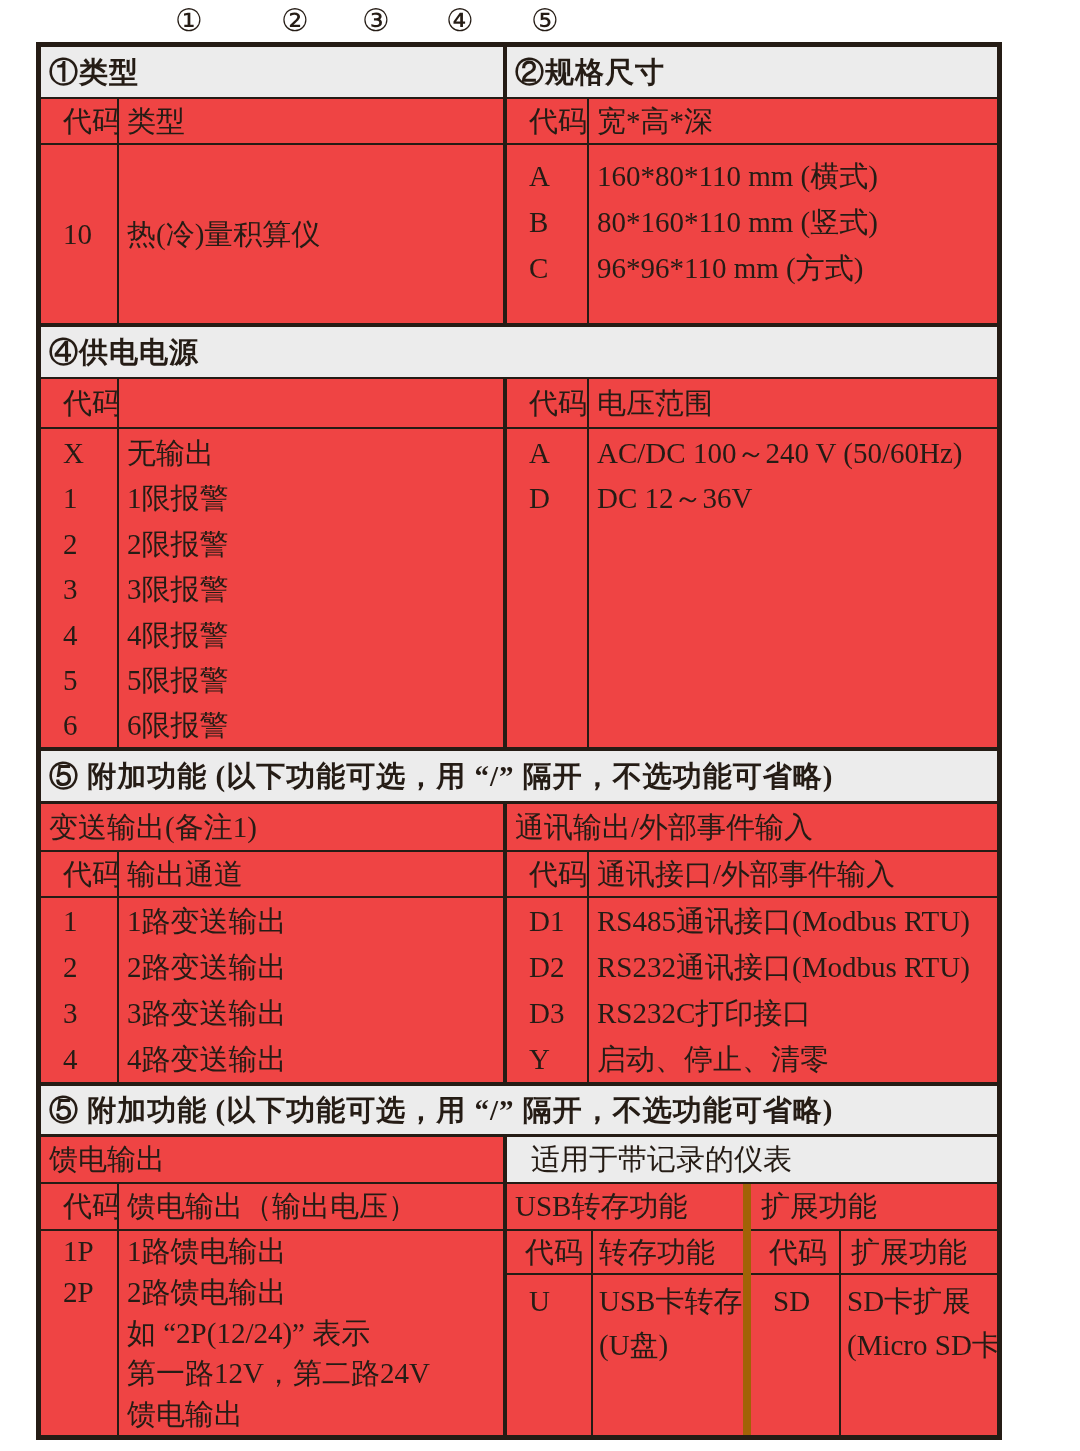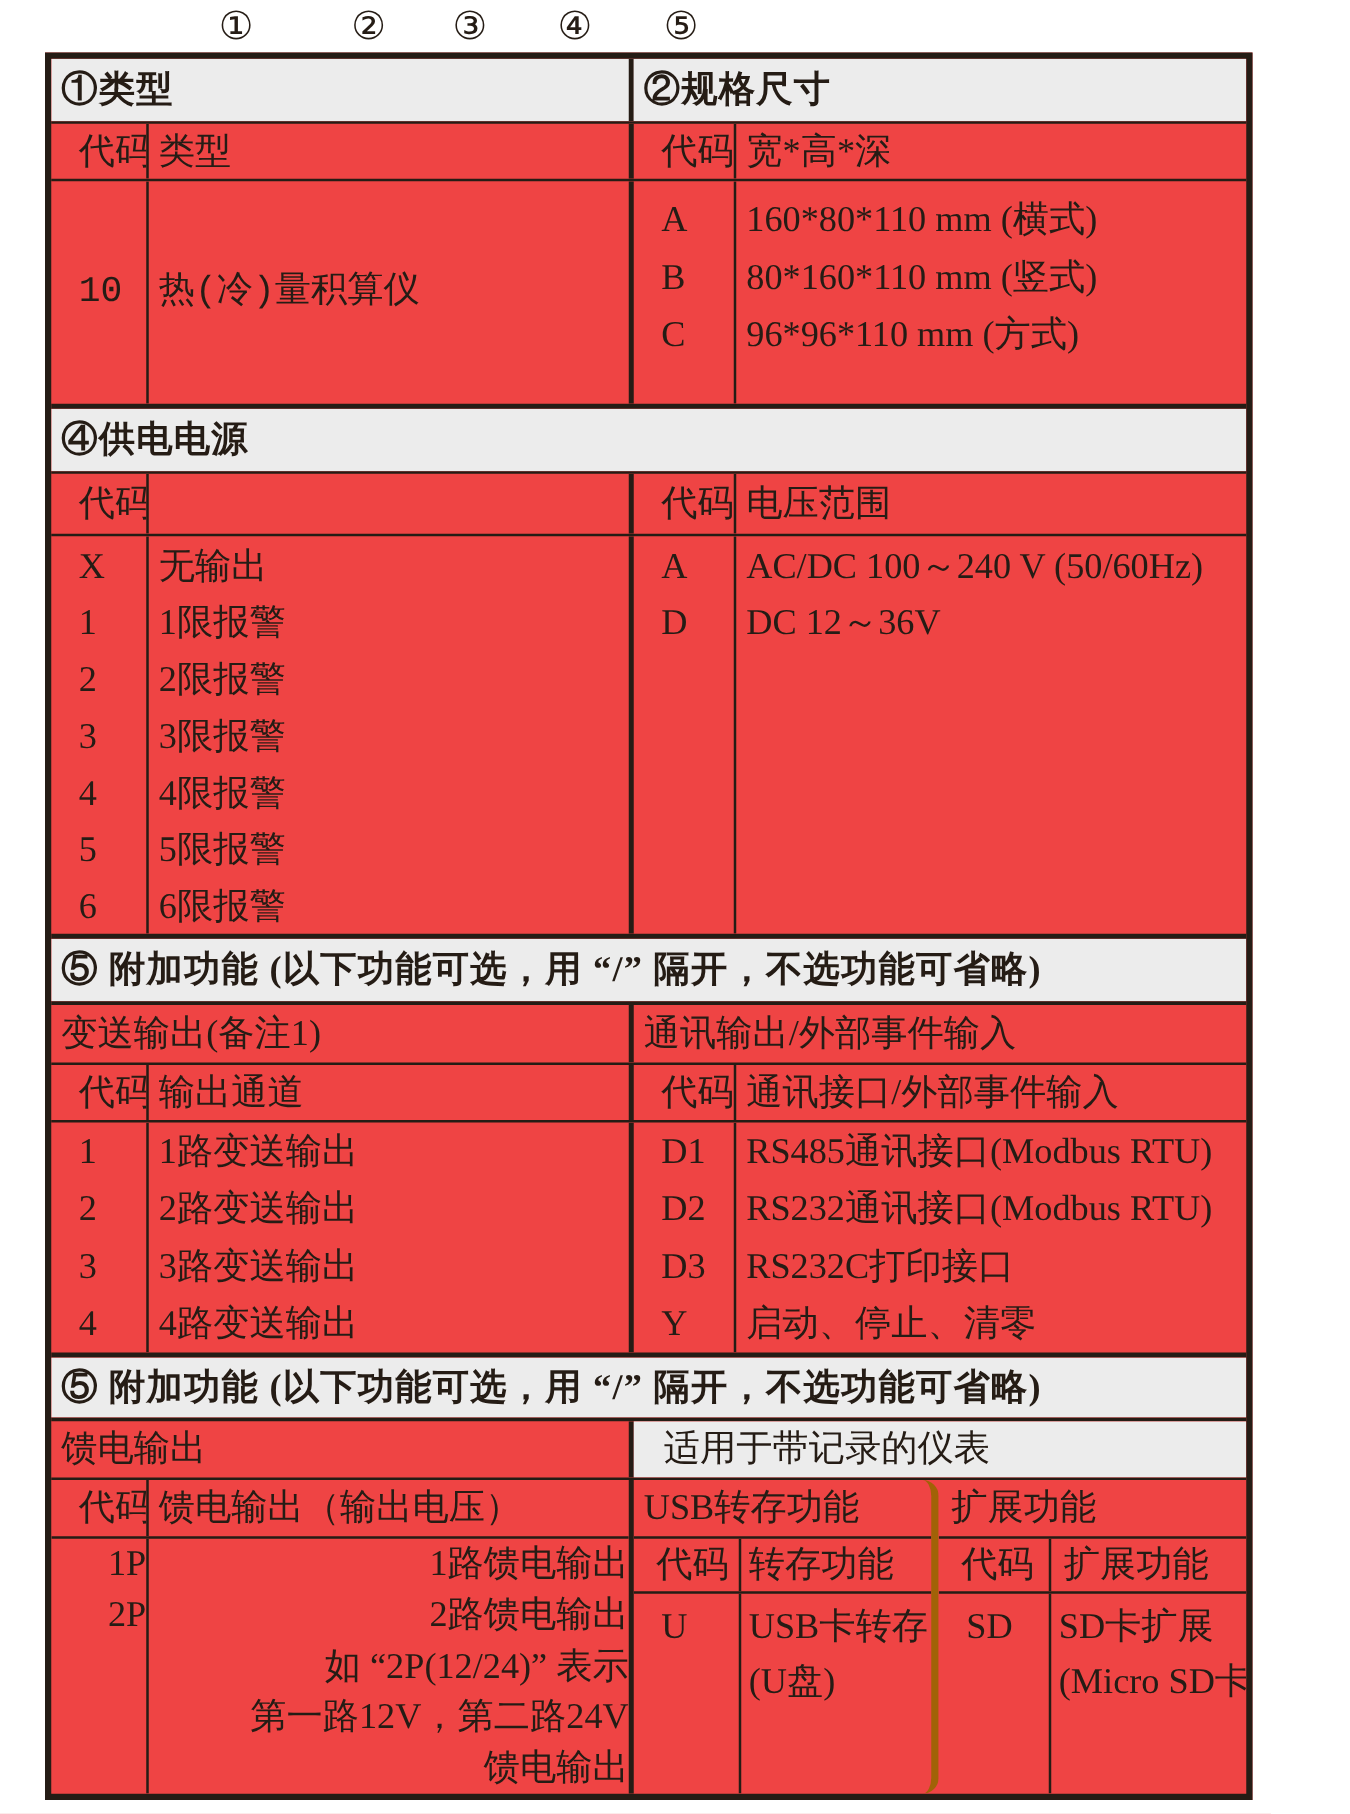--- a/index.html
+++ b/index.html
@@ -15,25 +15,25 @@
   .bb4{border-bottom:4px solid #251c15;}
   .lhalf{width:466px;border-right:4px solid #251c15;display:flex;flex:none;overflow:hidden;}
   .rhalf{flex:1;display:flex;overflow:hidden;}
   .gray{background:#ececec;}
   .shdr{font-weight:bold;font-size:32px;padding-left:8px;letter-spacing:1px;white-space:nowrap;overflow:hidden;}
   .cell{overflow:hidden;white-space:nowrap;font-size:29px;}
   .code{flex:none;border-right:2px solid #251c15;padding-left:10px;margin-left:12px;}
   .val{flex:1;padding-left:8px;}
   .w66{width:66px;} .w70{width:70px;} .w74{width:74px;} .w78{width:78px;}
   .lines div{white-space:nowrap;overflow:hidden;}
-  .lh46 div{line-height:46px;} .lh45 div{line-height:45.4px;} .lh41 div{line-height:40.8px;text-align:right;} .lh44 div{line-height:44px;}
+  .lh46 div{line-height:46px;} .lh45 div{line-height:45.4px;} .lh41 div{line-height:40.8px;} .lh44 div{line-height:44px;}
   .pt8{padding-top:8px;} .pt2{padding-top:2px;} .pt4{padding-top:4px;}
-  .vcenter{display:flex;align-items:center;line-height:1.2;font-family:Liberation Mono, monospace;}
+  .vcenter{display:flex;align-items:center;line-height:1.2;}
   .col{display:flex;flex-direction:column;overflow:hidden;}
-  .usbcol{width:244px;border-right:6px solid #a16207;flex:none;border-radius:13px;}
+  .usbcol{width:244px;border-right:8px solid #a16207;flex:none;}
   .extcol{flex:1;}
 </style>
 </head>
 <body>
 
 <div class="page">
 
   <div>
     <span class="mk" style="left:175px">①</span>
     <span class="mk" style="left:281px">②</span>

